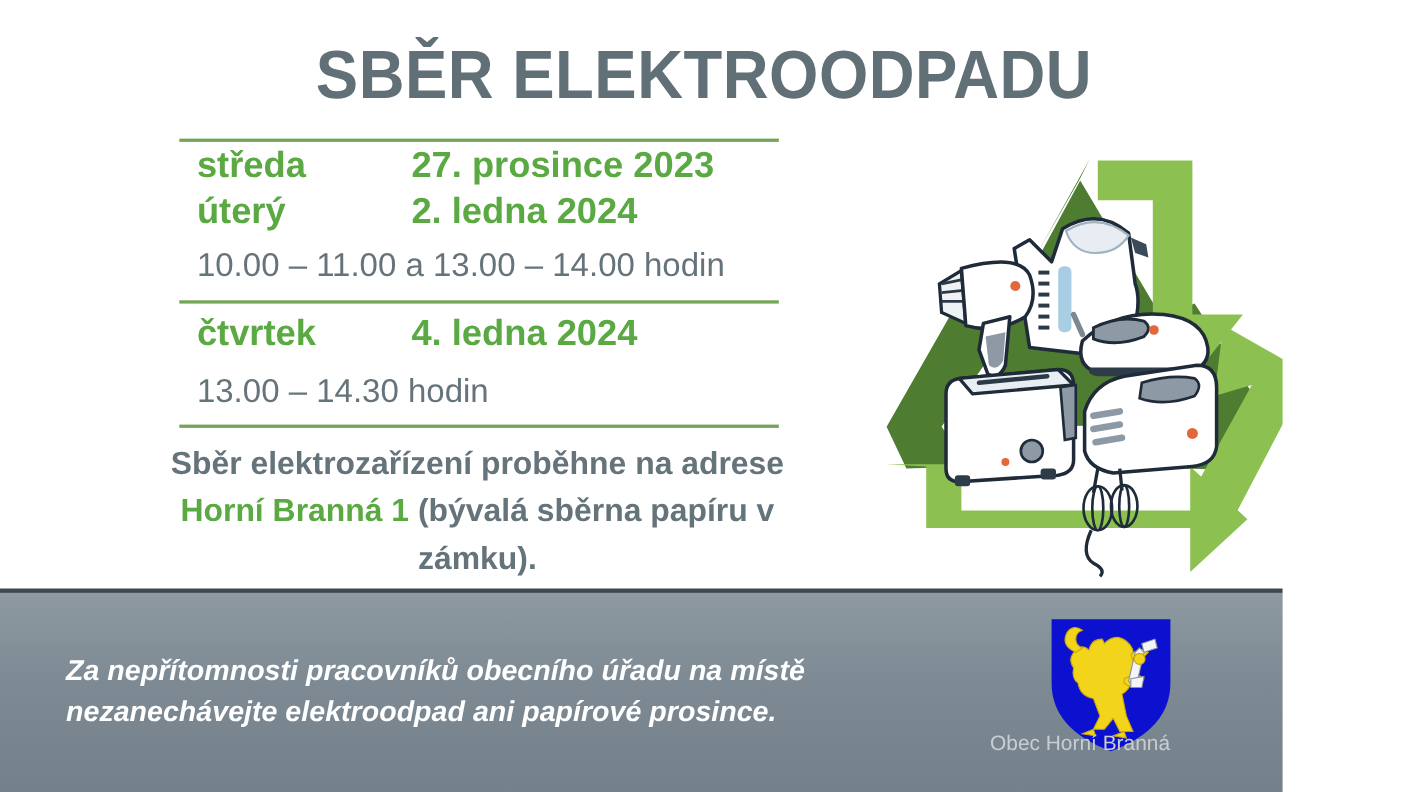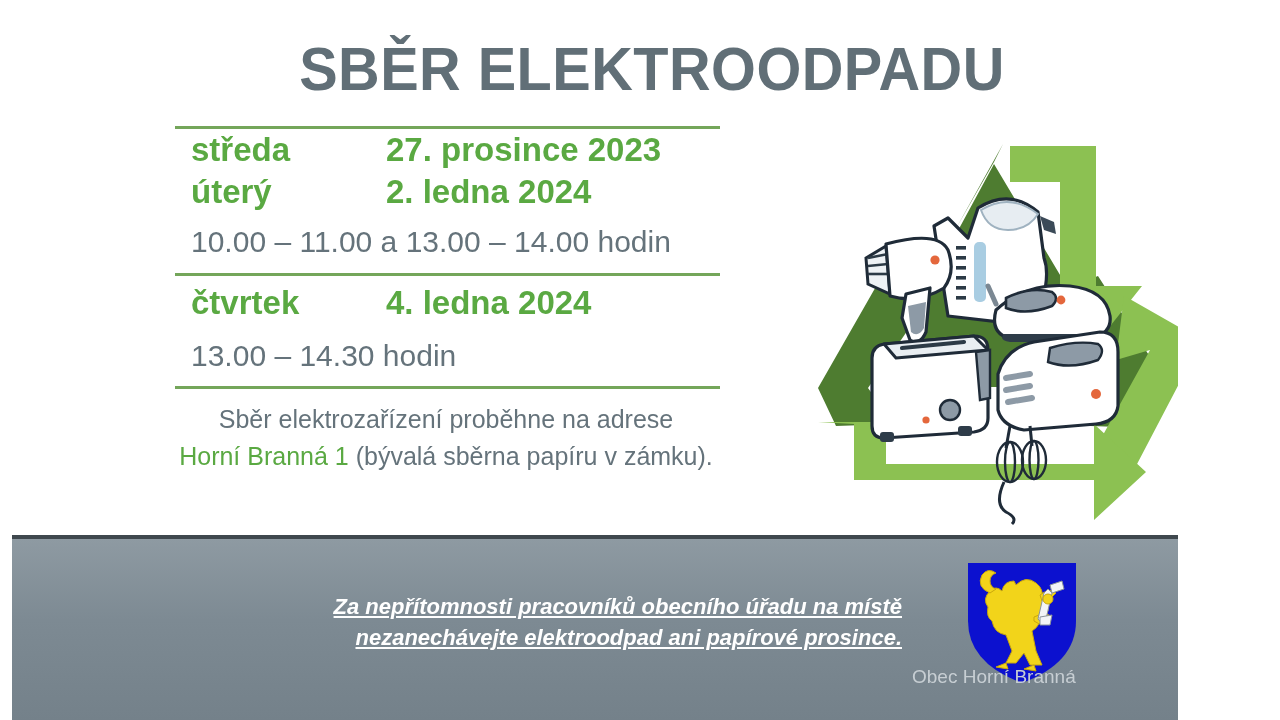--- a/index.html
+++ b/index.html
@@ -12,21 +12,20 @@
     height: 720px;
     font-family: "Liberation Sans", sans-serif;
     overflow: hidden;
   }
   .poster {
     position: relative;
     width: 1166px;
     height: 720px;
     background: #ffffff;
     overflow: hidden;
-    margin-left: 12px;
   }
 
   
   .title {
     position: absolute;
     top: 36px;
     left: 0;
     width: 1280px;
     text-align: center;
     font-size: 62px;
@@ -78,22 +77,22 @@
     white-space: nowrap;
   }
   .block.first .hours { margin-top: 6px; }
   .block.second { padding-top: 6px; }
   .block.second .hours { margin-top: 8px; }
 
   .address {
     margin-top: 12px;
     text-align: center;
     color: #65737b;
-    font-weight: normal;
-    font-size: 25px;
+    font-weight: bold;
+    font-size: 29px;
     line-height: 1.48;
     width: 580px;
     margin-left: -6px;
   }
   .address .hl { color: #5aa942; }
 
   
   .artwork {
     position: absolute;
     left: 786px;
@@ -112,27 +111,26 @@
     height: 185px;
     background: linear-gradient(180deg, #8e9aa2 0%, #7d8a93 45%, #74818a 100%);
     border-top: 4px solid #3f484e;
     box-sizing: border-box;
   }
   .banner-text {
     position: absolute;
     left: 60px;
     top: 52px;
     width: 830px;
-    text-align: right;
+    text-align: left;
     color: #ffffff;
     font-weight: bold;
     font-style: italic;
-    font-size: 22px;
+    font-size: 26px;
     line-height: 1.42;
-    text-decoration: underline;
   }
   .crest {
     position: absolute;
     left: 950px;
     top: 20px;
     width: 120px;
     height: 128px;
   }
   .crest svg { display: block; width: 100%; height: 100%; }
   .crest-caption {

